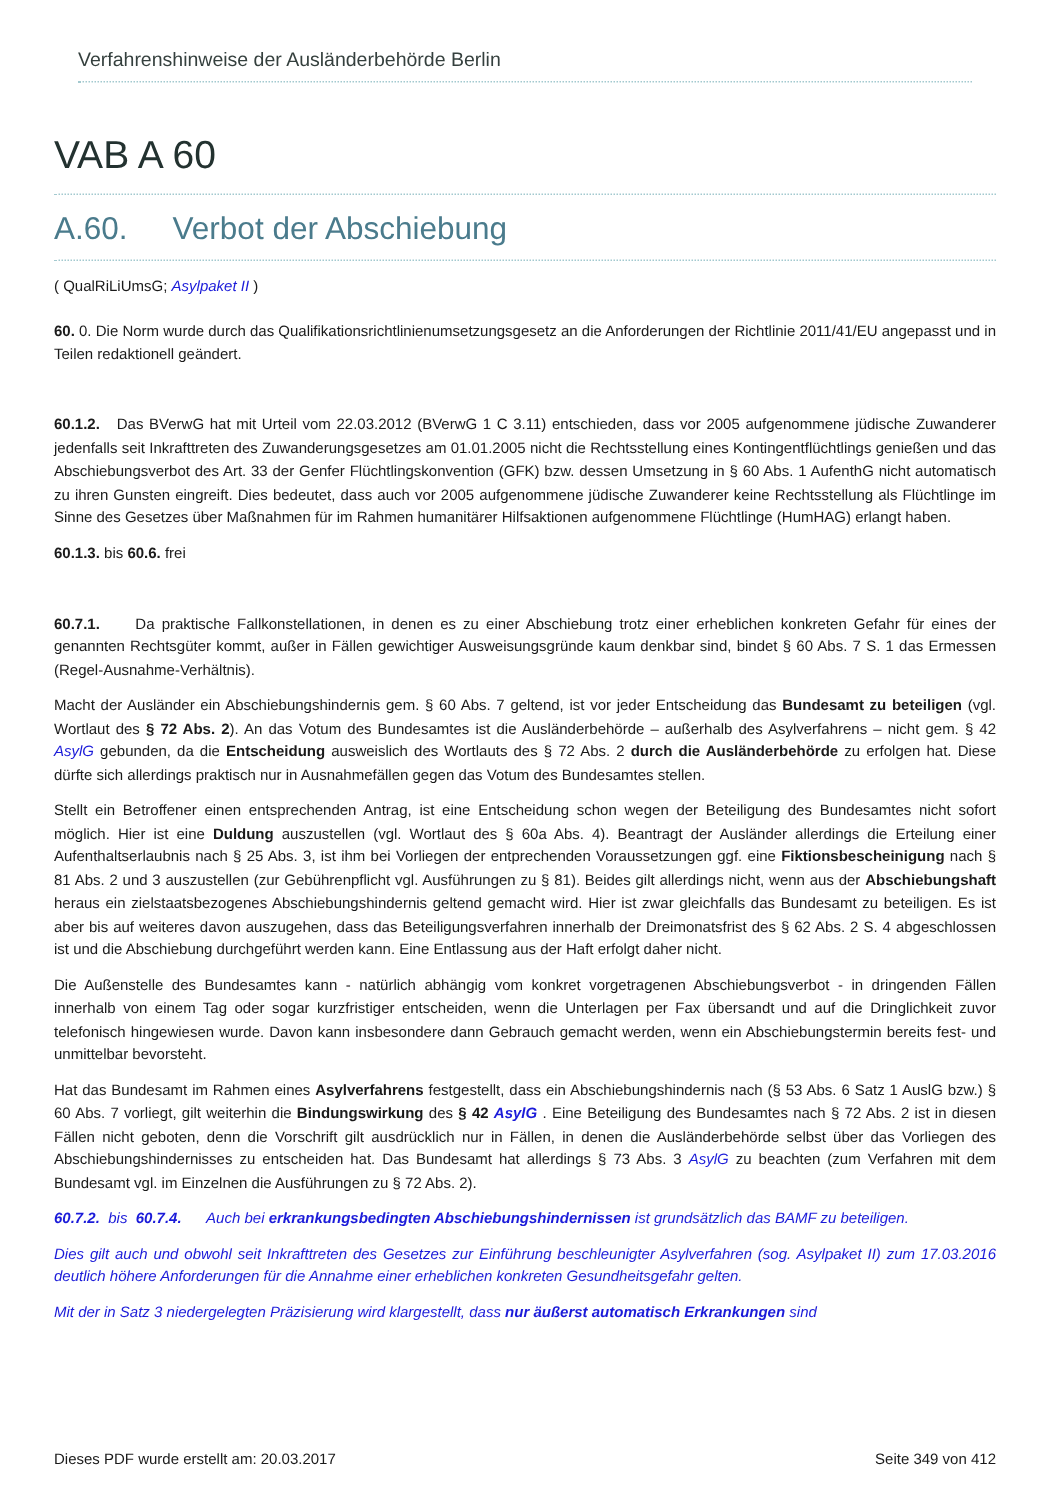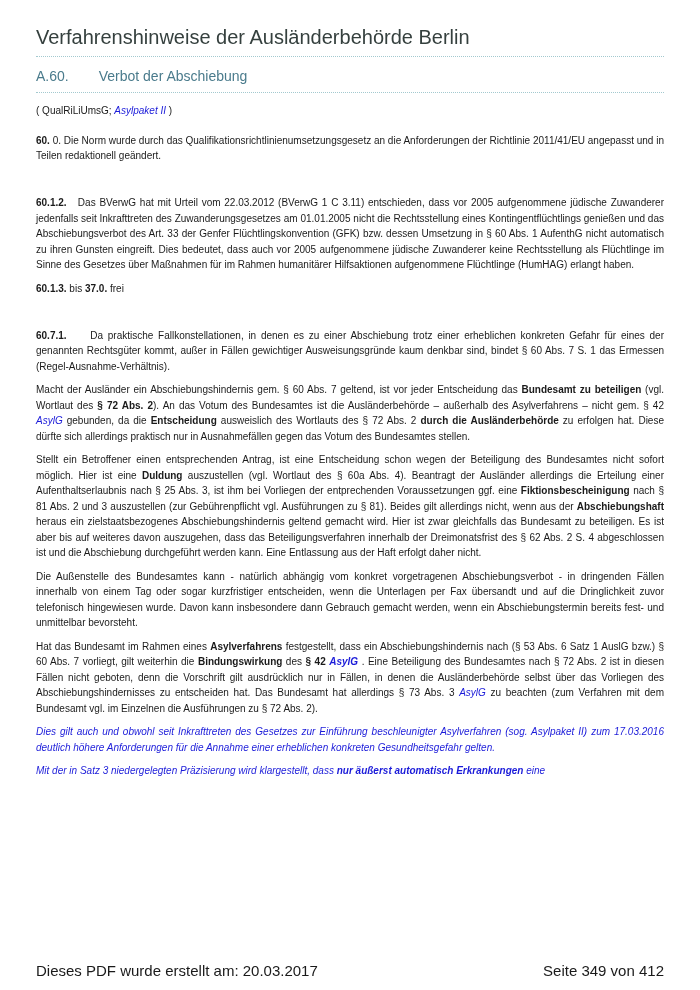--- a/index.html
+++ b/index.html
@@ -5,31 +5,31 @@
   html, body { margin: 0; padding: 0; background: #ffffff; }
   body {
     width: 700px; height: 990px; overflow: hidden; position: relative;
     font-family: "Liberation Sans", sans-serif;
     color: var(--text-main, #1a1a1a);
   }
   .page { padding: 0 36px; position: relative; }
 
   
   .site-title {
-    font-size: 20px; font-weight: 400; color: var(--header-dark, #35403e);
-    padding: 26px 0 7px; margin: 0;
+    font-size: 13px; font-weight: 400; color: var(--header-dark, #35403e);
+    padding: 16px 0 7px; margin: 16px;
     border-bottom: 1px dotted var(--rule-dot, #a3c9cf);
   }
   .doc-title {
     font-size: 26px; font-weight: 400; color: var(--title-dark, #233230);
     margin: 0; padding: 17px 0 10px;
     border-bottom: 1px dotted var(--rule-dot, #a3c9cf);
   }
   .section-heading {
-    font-size: 14px; font-weight: 400; color: var(--accent-teal, #4a7b8c);
+    font-size: 21px; font-weight: 400; color: var(--accent-teal, #4a7b8c);
     margin: 0; padding: 11px 0 8px;
     border-bottom: 1px dotted var(--rule-dot, #a3c9cf);
   }
   .section-heading .num { margin-right: 30px; }
 
   
   #content { padding-top: 10px; }
   .para {
     font-size: 10px; line-height: 15.5px;
     margin: 0 0 8px; text-align: justify;
@@ -39,49 +39,51 @@
   .b { font-weight: 700; }
   .i { font-style: italic; }
   .u { }
   .c { color: var(--link-blue, #1b1bd9); }
   .link { color: var(--link-blue, #1b1bd9); }
 
   
   .footer {
     position: absolute; left: 36px; right: 36px; bottom: 11px;
     display: flex; justify-content: space-between;
-    font-size: 15px; color: var(--text-main, #1a1a1a);
+    font-size: 10px; color: var(--text-main, #1a1a1a);
   }
 </style>
 </head>
 <body>
 
 <div class="page">
 
   <div class="site-title">Verfahrenshinweise der Ausländerbehörde Berlin</div>
 
+  <h1 class="doc-title">VAB A 60</h1>
 
   <h2 class="section-heading">
     <span class="num">A.60.</span><span>Verbot der Abschiebung</span>
   </h2>
 
   <div id="content">
       <p class="para refs"><span>( QualRiLiUmsG; </span><span class="i c link">Asylpaket II</span><span> )</span></p>
       <p class="para"><span class="b u">60.</span><span> </span><span class="u">0.</span><span> Die Norm wurde durch das Qualifikationsrichtlinienumsetzungsgesetz an die Anforderungen der Richtlinie 2011/41/EU angepasst und in Teilen redaktionell geändert.</span></p>
       <p class="para"></p>
       <p class="para"><span class="b u">60.1.2.</span><span>&nbsp;&nbsp; Das BVerwG hat mit Urteil vom 22.03.2012 (BVerwG 1 C 3.11) entschieden, dass vor 2005 aufgenommene jüdische Zuwanderer jedenfalls seit Inkrafttreten des Zuwanderungsgesetzes am 01.01.2005 nicht die Rechtsstellung eines Kontingentflüchtlings genießen und das Abschiebungsverbot des Art. 33 der Genfer Flüchtlingskonvention (GFK) bzw. dessen Umsetzung in § 60 Abs. 1 AufenthG nicht automatisch zu ihren Gunsten eingreift. Dies bedeutet, dass auch vor 2005 aufgenommene jüdische Zuwanderer keine Rechtsstellung als Flüchtlinge im Sinne des Gesetzes über Maßnahmen für im Rahmen humanitärer Hilfsaktionen aufgenommene Flüchtlinge (HumHAG) erlangt haben.</span></p>
-      <p class="para"><span class="b u">60.1.3.</span><span> bis </span><span class="b u">37.0.</span><span> frei</span></p>
+      <p class="para"><span class="b u">60.1.3.</span><span> bis </span><span class="b u">60.6.</span><span> frei</span></p>
       <p class="para"></p>
       <p class="para"><span class="b u">60.7.1.</span><span>&nbsp;&nbsp;&nbsp;&nbsp; Da praktische Fallkonstellationen, in denen es zu einer Abschiebung trotz einer erheblichen konkreten Gefahr für eines der genannten Rechtsgüter kommt, außer in Fällen gewichtiger Ausweisungsgründe kaum denkbar sind, bindet § 60 Abs. 7 S. 1 das Ermessen (Regel-Ausnahme-Verhältnis).</span></p>
       <p class="para"><span>Macht der Ausländer ein Abschiebungshindernis gem. § 60 Abs. 7 geltend, ist vor jeder Entscheidung das </span><span class="b">Bundesamt zu beteiligen</span><span> (vgl. Wortlaut des </span><span class="b">§ 72 Abs. 2</span><span>). An das Votum des Bundesamtes ist die Ausländerbehörde – außerhalb des Asylverfahrens – nicht gem. § 42 </span><span class="i c link">AsylG</span><span> gebunden, da die </span><span class="b">Entscheidung</span><span> ausweislich des Wortlauts des § 72 Abs. 2 </span><span class="b">durch die Ausländerbehörde</span><span> zu erfolgen hat. Diese dürfte sich allerdings praktisch nur in Ausnahmefällen gegen das Votum des Bundesamtes stellen.</span></p>
       <p class="para"><span>Stellt ein Betroffener einen entsprechenden Antrag, ist eine Entscheidung schon wegen der Beteiligung des Bundesamtes nicht sofort möglich. Hier ist eine </span><span class="b">Duldung</span><span> auszustellen (vgl. Wortlaut des § 60a Abs. 4). Beantragt der Ausländer allerdings die Erteilung einer Aufenthaltserlaubnis nach § 25 Abs. 3, ist ihm bei Vorliegen der entprechenden Voraussetzungen ggf. eine </span><span class="b">Fiktionsbescheinigung</span><span> nach § 81 Abs. 2 und 3 auszustellen (zur Gebührenpflicht vgl. Ausführungen zu § 81). Beides gilt allerdings nicht, wenn aus der </span><span class="b">Abschiebungshaft</span><span> heraus ein zielstaatsbezogenes Abschiebungshindernis geltend gemacht wird. Hier ist zwar gleichfalls das Bundesamt zu beteiligen. Es ist aber bis auf weiteres davon auszugehen, dass das Beteiligungsverfahren innerhalb der Dreimonatsfrist des § 62 Abs. 2 S. 4 abgeschlossen ist und die Abschiebung durchgeführt werden kann. Eine Entlassung aus der Haft erfolgt daher nicht.</span></p>
       <p class="para"><span>Die Außenstelle des Bundesamtes kann - natürlich abhängig vom konkret vorgetragenen Abschiebungsverbot - in dringenden Fällen innerhalb von einem Tag oder sogar kurzfristiger entscheiden, wenn die Unterlagen per Fax übersandt und auf die Dringlichkeit zuvor telefonisch hingewiesen wurde. Davon kann insbesondere dann Gebrauch gemacht werden, wenn ein Abschiebungstermin bereits fest- und unmittelbar bevorsteht.</span></p>
       <p class="para"><span>Hat das Bundesamt im Rahmen eines </span><span class="b">Asylverfahrens</span><span> festgestellt, dass ein Abschiebungshindernis nach (§ 53 Abs. 6 Satz 1 AuslG bzw.) § 60 Abs. 7 vorliegt, gilt weiterhin die </span><span class="b">Bindungswirkung</span><span> des </span><span class="b">§ 42 </span><span class="b i c link">AsylG</span><span> . Eine Beteiligung des Bundesamtes nach § 72 Abs. 2 ist in diesen Fällen nicht geboten, denn die Vorschrift gilt ausdrücklich nur in Fällen, in denen die Ausländerbehörde selbst über das Vorliegen des Abschiebungshindernisses zu entscheiden hat. Das Bundesamt hat allerdings § 73 Abs. 3 </span><span class="i c link">AsylG</span><span> zu beachten (zum Verfahren mit dem Bundesamt vgl. im Einzelnen die Ausführungen zu § 72 Abs. 2).</span></p>
+      <p class="para"><span class="b u i c">60.7.2.</span><span class="i c">&nbsp;&nbsp;bis&nbsp;&nbsp;</span><span class="b u i c">60.7.4.</span><span class="i c">&nbsp;&nbsp;&nbsp;&nbsp;&nbsp; Auch bei </span><span class="b i c">erkrankungsbedingten Abschiebungshindernissen</span><span class="i c"> ist grundsätzlich das BAMF zu beteiligen.</span></p>
       <p class="para"><span class="i c">Dies gilt auch und obwohl seit Inkrafttreten des Gesetzes zur Einführung beschleunigter Asylverfahren (sog. Asylpaket II) zum 17.03.2016 deutlich höhere Anforderungen für die Annahme einer erheblichen konkreten Gesundheitsgefahr gelten.</span></p>
-      <p class="para"><span class="i c">Mit der in Satz 3 niedergelegten Präzisierung wird klargestellt, dass </span><span class="b i c">nur äußerst automatisch Erkrankungen</span><span class="i c"> eine</span></p>
+      <p class="para"><span class="i c">Mit der in Satz 3 niedergelegten Präzisierung wird klargestellt, dass </span><span class="b i c">nur äußerst automatisch Erkrankungen</span><span class="i c"> sind</span></p>
     </div>
 
 </div>
 
 <div class="footer">
   <span>Dieses PDF wurde erstellt am: 20.03.2017</span>
   <span>Seite 349 von 412</span>
 </div>
 
 </body></html>

